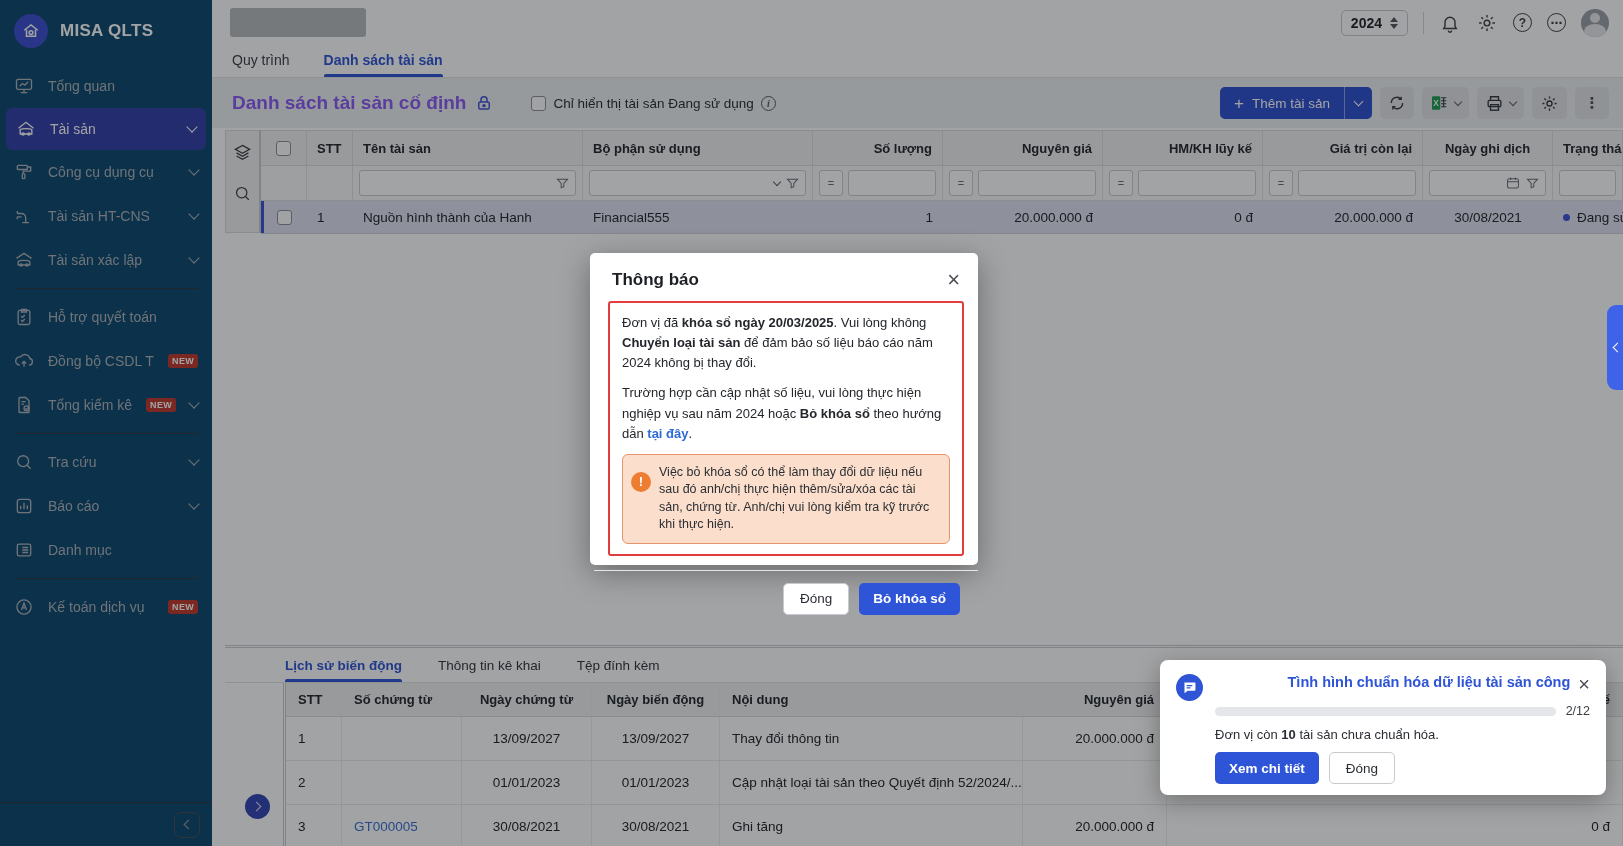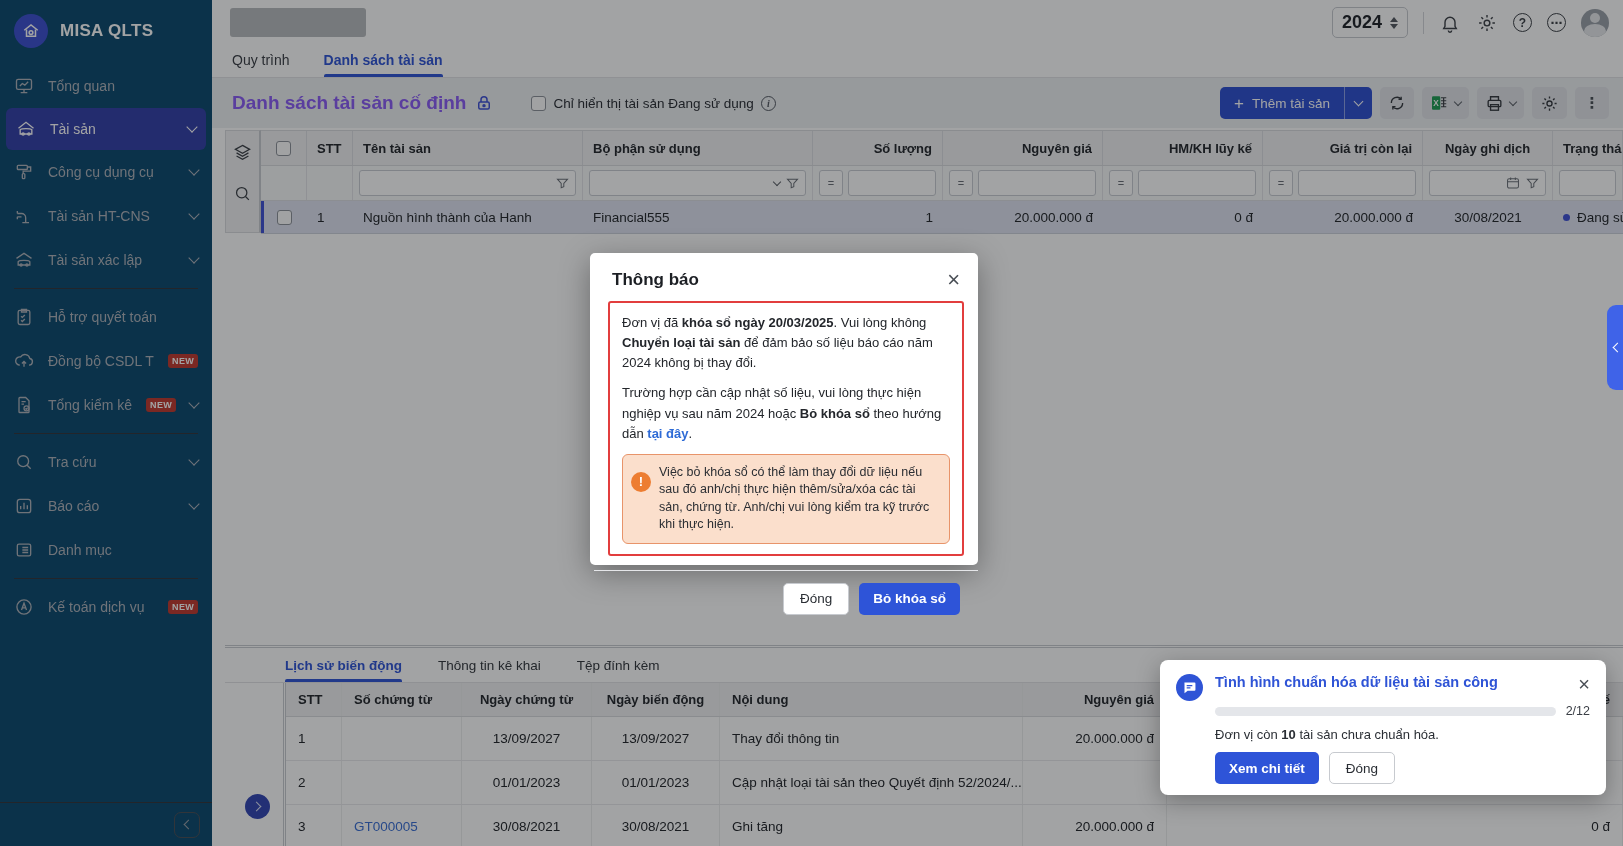--- a/index.html
+++ b/index.html
@@ -20,21 +20,21 @@
   .sb-bottom { position:absolute; left:0; right:0; bottom:0; border-top:1px solid #32353b; height:44px; display:flex; align-items:center; justify-content:flex-end; padding:0 12px; }
   .collapse-btn { width:26px; height:26px; border:1px solid #4a4e55; border-radius:7px; display:flex; align-items:center; justify-content:center; color:#9ba0a8; cursor:pointer; }
   .chev-left { width:7px; height:7px; border-left:1.6px solid currentColor; border-bottom:1.6px solid currentColor; transform:rotate(45deg); margin-left:3px; }
 
   
   #content { position:absolute; left:212px; top:0; width:1411px; height:846px; background:#fff; }
   #topbar { position:absolute; left:0; top:0; right:0; height:45px; background:#fff; display:flex; align-items:center; }
   .redacted { position:absolute; left:18px; top:8px; width:136px; height:29px; background:#b9bbbe; border-radius:3px; }
   .topbar-right { position:absolute; right:14px; top:0; height:45px; display:flex; align-items:center; gap:15px; }
   .year-box { display:flex; align-items:center; gap:8px; border:1px solid #c7cacf; border-radius:5px; padding:4px 9px; cursor:pointer; }
-  .year-val { font-weight:bold; font-size:18px; color:#1f2329; }
+  .year-val { font-weight:bold; font-size:14px; color:#1f2329; }
   .stepper { display:flex; flex-direction:column; gap:2px; }
   .tri-up { width:0; height:0; border-left:4px solid transparent; border-right:4px solid transparent; border-bottom:5px solid #555a61; }
   .tri-down { width:0; height:0; border-left:4px solid transparent; border-right:4px solid transparent; border-top:5px solid #555a61; }
   .tb-divider { width:1px; height:22px; background:#d4d6da; }
   .tb-icon { width:22px; height:22px; color:#3c4046; cursor:pointer; display:flex; align-items:center; justify-content:center; }
   .circle-glyph { width:19px; height:19px; border:1.6px solid #3c4046; border-radius:50%; display:flex; align-items:center; justify-content:center; font-size:12px; font-weight:bold; color:#3c4046; }
   .avatar { width:28px; height:28px; border-radius:50%; background:#9aa0a8; overflow:hidden; position:relative; cursor:pointer; }
   .avatar::before { content:""; position:absolute; left:9px; top:4px; width:10px; height:10px; border-radius:50%; background:#e7e9ec; }
   .avatar::after { content:""; position:absolute; left:3px; top:15px; width:22px; height:14px; border-radius:50%; background:#e7e9ec; }
 
@@ -120,21 +120,21 @@
   .warn-icon { width:20px; height:20px; border-radius:50%; background:#ed7d31; color:#fff; font-weight:bold; display:flex; align-items:center; justify-content:center; flex:0 0 auto; font-size:13px; margin-top:8px; }
   .modal-foot { display:flex; justify-content:flex-end; gap:10px; border-top:1px solid #e5e6e9; margin:14px -14px 0 -14px; padding:12px 18px; }
   .btn-ghost { background:#fff; border:1px solid #c7cacf; border-radius:5px; height:32px; padding:0 16px; font-size:13.5px; color:#2a2e34; cursor:pointer; font-family:inherit; }
   .btn-primary { background:#2e54d8; border:none; border-radius:5px; height:32px; padding:0 14px; font-size:13.5px; color:#fff; font-weight:bold; cursor:pointer; font-family:inherit; }
 
   
   #toast { position:absolute; left:1160px; top:660px; width:446px; height:135px; background:#fff; border-radius:8px; box-shadow:0 6px 24px rgba(0,0,0,.3); z-index:60; padding:14px 16px 12px 16px; }
   .toast-row { display:flex; gap:12px; }
   .toast-icon { width:27px; height:27px; border-radius:50%; background:#2f54d6; display:flex; align-items:center; justify-content:center; flex:0 0 auto; }
   .toast-body { flex:1; min-width:0; }
-  .toast-title-row { display:flex; align-items:flex-start; }
+  .toast-title-row { display:flex; align-items:flex-start;text-align:right; }
   .toast-title { color:#2f54d6; font-weight:bold; font-size:14.5px; flex:1; }
   .toast-x { font-size:20px; color:#4a4f56; cursor:pointer; line-height:1; margin-left:8px; }
   .prog-row { display:flex; align-items:center; gap:10px; margin-top:10px; }
   .prog-track { flex:1; height:9px; border-radius:5px; background:#e4e6ea; overflow:hidden; }
   .prog-fill { height:100%; border-radius:5px; background:#2f54d6; }
   .prog-label { font-size:12.5px; color:#3a3e45; flex:0 0 auto; }
   .toast-msg { font-size:13px; color:#2a2e34; margin-top:9px; }
   .toast-btns { display:flex; gap:10px; margin-top:10px; }
 
   

